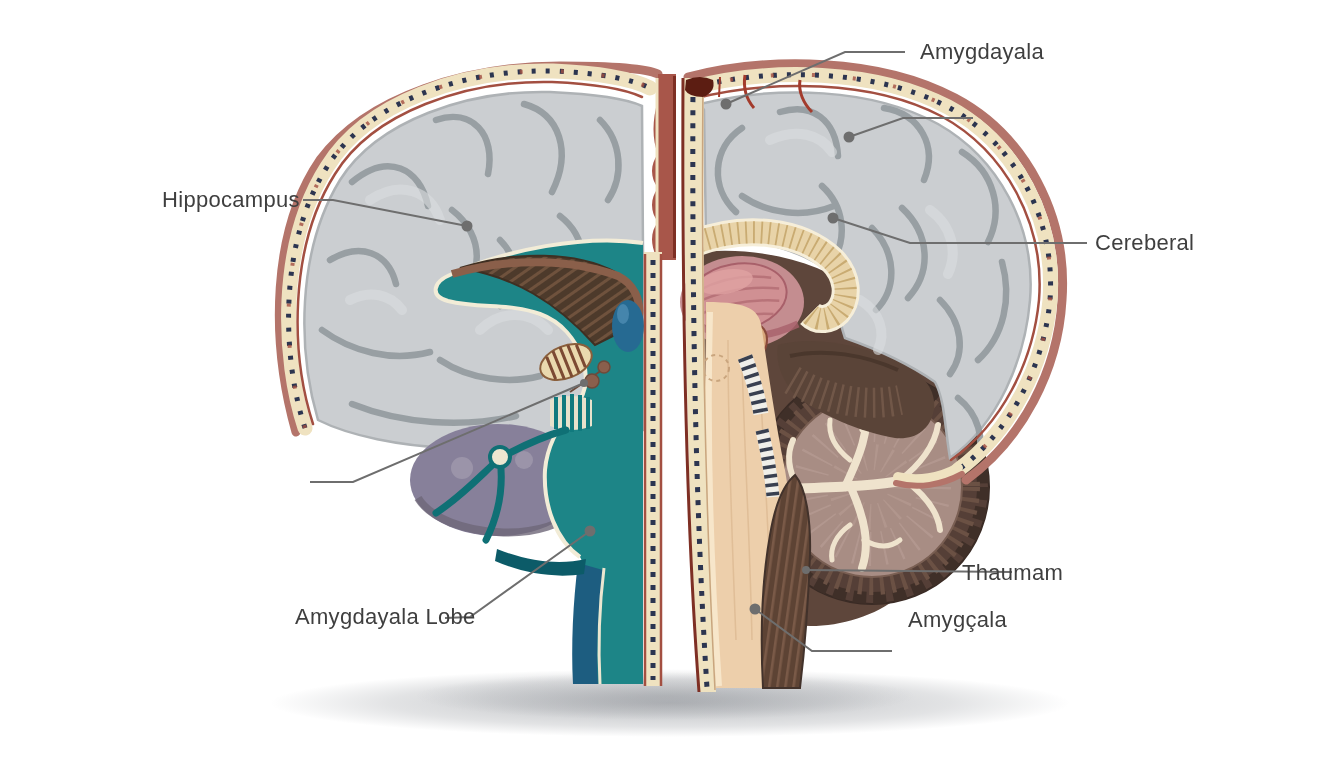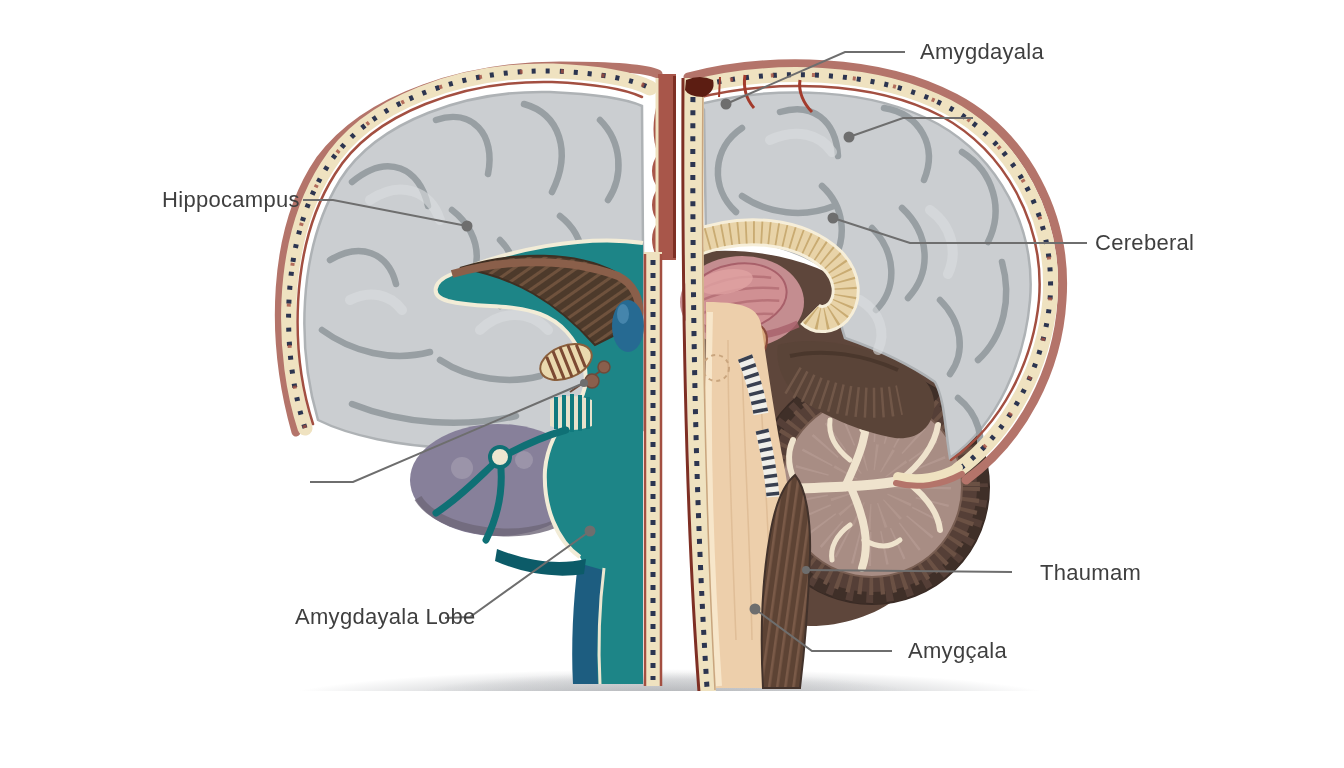--- a/index.html
+++ b/index.html
@@ -1,16 +1,16 @@
 <!DOCTYPE html>
 <html><head>
 <meta charset="utf-8">
 <style>
   html,body{margin:0;padding:0;background:#ffffff;}
-  .stage{position:relative;width:1344px;height:691px;background:#ffffff;overflow:hidden;
+  .stage{position:relative;width:1344px;height:768px;background:#ffffff;overflow:hidden;
          font-family:"Liberation Sans", sans-serif;}
   .stage svg{position:absolute;left:0;top:0;}
   .label{position:absolute;transform:translateY(-50%);font-size:22px;letter-spacing:.3px;
          color:#3f3f3f;white-space:nowrap;font-weight:400;}
 </style>
 </head>
 <body>
 
 <div class="stage">
 <svg width="1344" height="768" viewBox="0 0 1344 768">
@@ -284,15 +284,15 @@
       <polyline points="892,651 812,651 755,609" fill="none"></polyline>
           <circle cx="755" cy="609" r="5.5" stroke="none"></circle>
     </g>
   </g>
 </svg>
 
 <div class="label" style="left:920px;top:52px">Amygdayala</div>
 <div class="label" style="left:162px;top:200px">Hippocampus</div>
 <div class="label" style="left:1095px;top:243px">Cereberal</div>
 <div class="label" style="left:295px;top:617px">Amygdayala Lobe</div>
-<div class="label" style="left:1040px;top:573px">Thaumam</div>
-<div class="label" style="left:908px;top:651px">Amygçala</div>
+<div class="label" style="left:962px;top:573px">Thaumam</div>
+<div class="label" style="left:908px;top:620px">Amygçala</div>
 </div>
 
 </body></html>

